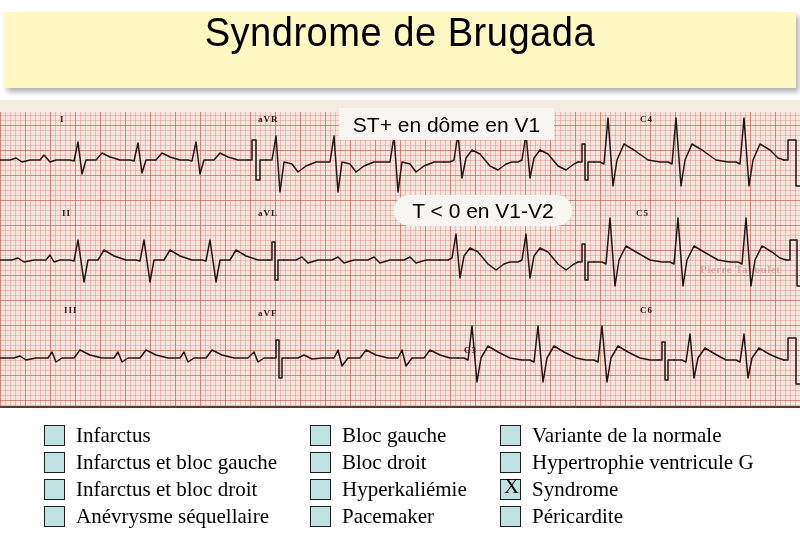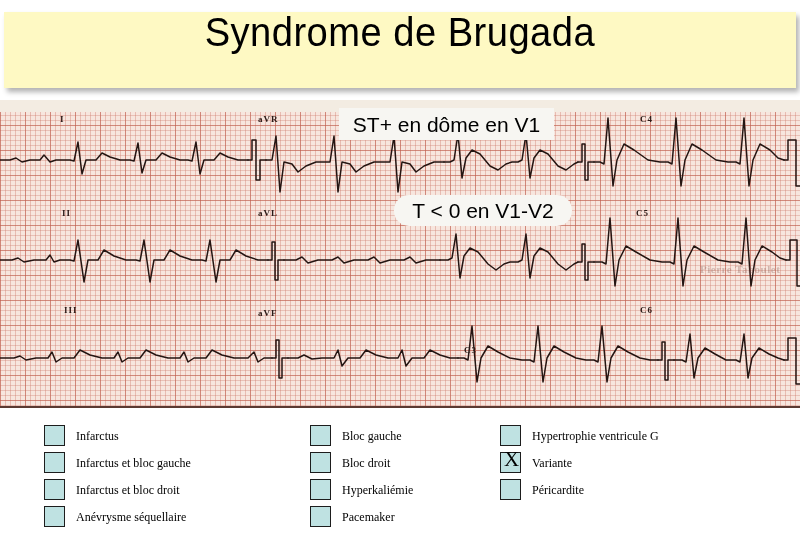--- a/index.html
+++ b/index.html
@@ -88,21 +88,21 @@
     box-sizing:border-box;
   }
   .checkbox .mark{
     position:absolute;left:0;top:-4px;width:21px;
     text-align:center;
     font-family:"Liberation Serif",serif;
     font-size:21px;font-weight:400;color:#000;line-height:21px;
   }
   .answer-label{
     font-family:"Liberation Serif",serif;
-    font-size:12px;color:#000;white-space:nowrap;line-height:1;
+    font-size:21px;color:#000;white-space:nowrap;line-height:1;
   }
 </style>
 </head>
 <body>
 
 <div class="slide">
 
   <div class="title-banner">
     <div class="title-text">Syndrome de Brugada</div>
   </div>
@@ -250,27 +250,33 @@
           </span>
         <span class="answer-label">Pacemaker</span>
       </div>
     </div>
 
     <div class="answer-col" id="col-3">
       <div class="answer-row">
         <span class="checkbox">
             <span class="mark"></span>
           </span>
+        <span class="answer-label">Variante de la normale</span>
+      </div>
+      <div class="answer-row">
+        <span class="checkbox">
+            <span class="mark"></span>
+          </span>
         <span class="answer-label">Hypertrophie ventricule G</span>
       </div>
       <div class="answer-row">
         <span class="checkbox">
             <span class="mark">X</span>
           </span>
-        <span class="answer-label">Variante</span>
+        <span class="answer-label">Syndrome</span>
       </div>
       <div class="answer-row">
         <span class="checkbox">
             <span class="mark"></span>
           </span>
         <span class="answer-label">Péricardite</span>
       </div>
     </div>
 
   </div>

